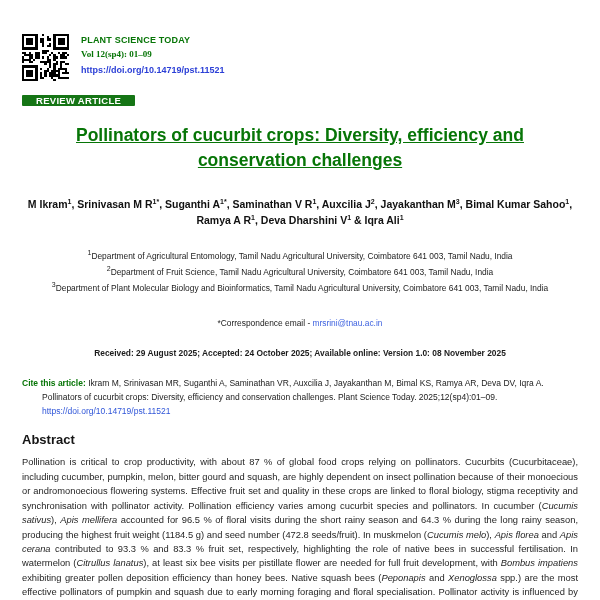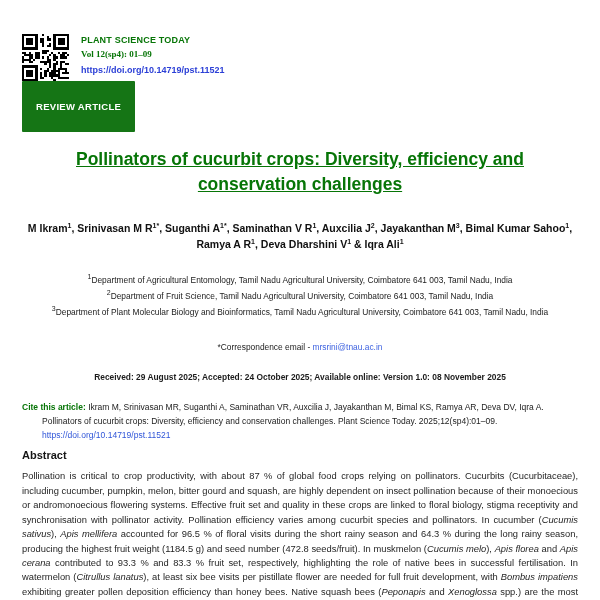--- a/index.html
+++ b/index.html
@@ -3,34 +3,34 @@
 <meta charset="utf-8">
 <style>
   html,body{margin:0;padding:0;}
   body{
     width:600px;height:600px;overflow:hidden;background:#ffffff;
     font-family:"Liberation Sans","DejaVu Sans",sans-serif;
     color:#1f1f1f;position:relative;
   }
   .page{padding:34px 22px 0 22px;}
   
-  .hdr{display:flex;justify-content:space-between;align-items:center;}
+  .hdr{display:flex;justify-content:space-between;align-items:flex-start;flex-direction:column;}
   .hdr-left{display:flex;gap:12px;align-items:flex-start;}
   .qr{width:47px;height:47px;flex:0 0 auto;}
   .hdr-meta{padding-top:1px;}
   .journal{color:#077507;font-weight:bold;font-size:9px;letter-spacing:.2px;}
   .volume{color:#077507;font-weight:bold;font-size:9px;margin-top:4px;font-family:Liberation Serif, serif;}
   .doi{color:#2b3fd6;font-weight:bold;font-size:9px;margin-top:4px;text-decoration:none;display:inline-block;cursor:pointer;}
   .hdr-right{display:flex;flex-direction:column;align-items:flex-end;gap:12px;padding-top:3px;}
   .eissn{color:#077507;font-weight:bold;font-size:9.5px;}
   .hdr-icons{display:flex;gap:7px;align-items:center;}
   
   .badge{
     display:inline-block;background:#157515;color:#ffffff;font-weight:bold;
-    font-size:9.5px;padding:20px 14px;margin-top:0;letter-spacing:.3px;border-radius:1px;
+    font-size:9.5px;padding:0 14px;margin-top:14px;letter-spacing:.3px;border-radius:1px;
   }
   
   .title{
     color:#077507;font-weight:bold;font-size:17.5px;line-height:1.45;
     text-align:center;max-width:490px;margin:15px auto 0 auto;
   }
   .authors{
     font-weight:bold;font-size:10.5px;line-height:1.55;text-align:center;
     max-width:556px;margin:22px auto 0 auto;color:#111;
   }
@@ -40,21 +40,21 @@
   .corr{font-size:8.4px;text-align:center;margin-top:22px;color:#222;}
   .link{color:#3f63e0;cursor:pointer;}
   .dates{font-size:8.4px;font-weight:bold;text-align:center;margin-top:20px;color:#1c1c1c;}
   .cite{
     font-size:8.5px;line-height:14px;margin-top:18px;color:#222;
     padding-left:20px;text-indent:-20px;text-align:left;
   }
   .green-bold{color:#077507;font-weight:bold;}
   .cite .link{color:#2f55d8;}
   
-  .abs-head{font-size:11px;font-weight:bold;margin-top:7px;color:#151515;}
+  .abs-head{font-size:13px;font-weight:bold;margin-top:14px;color:#151515;}
   .abs-body{
     font-size:9.35px;line-height:14.45px;text-align:justify;margin-top:8px;color:#1f1f1f;
   }
   .it{font-style:italic;}
   sup{line-height:0;}
 </style>
 </head>
 <body>
 
 <div class="page">

